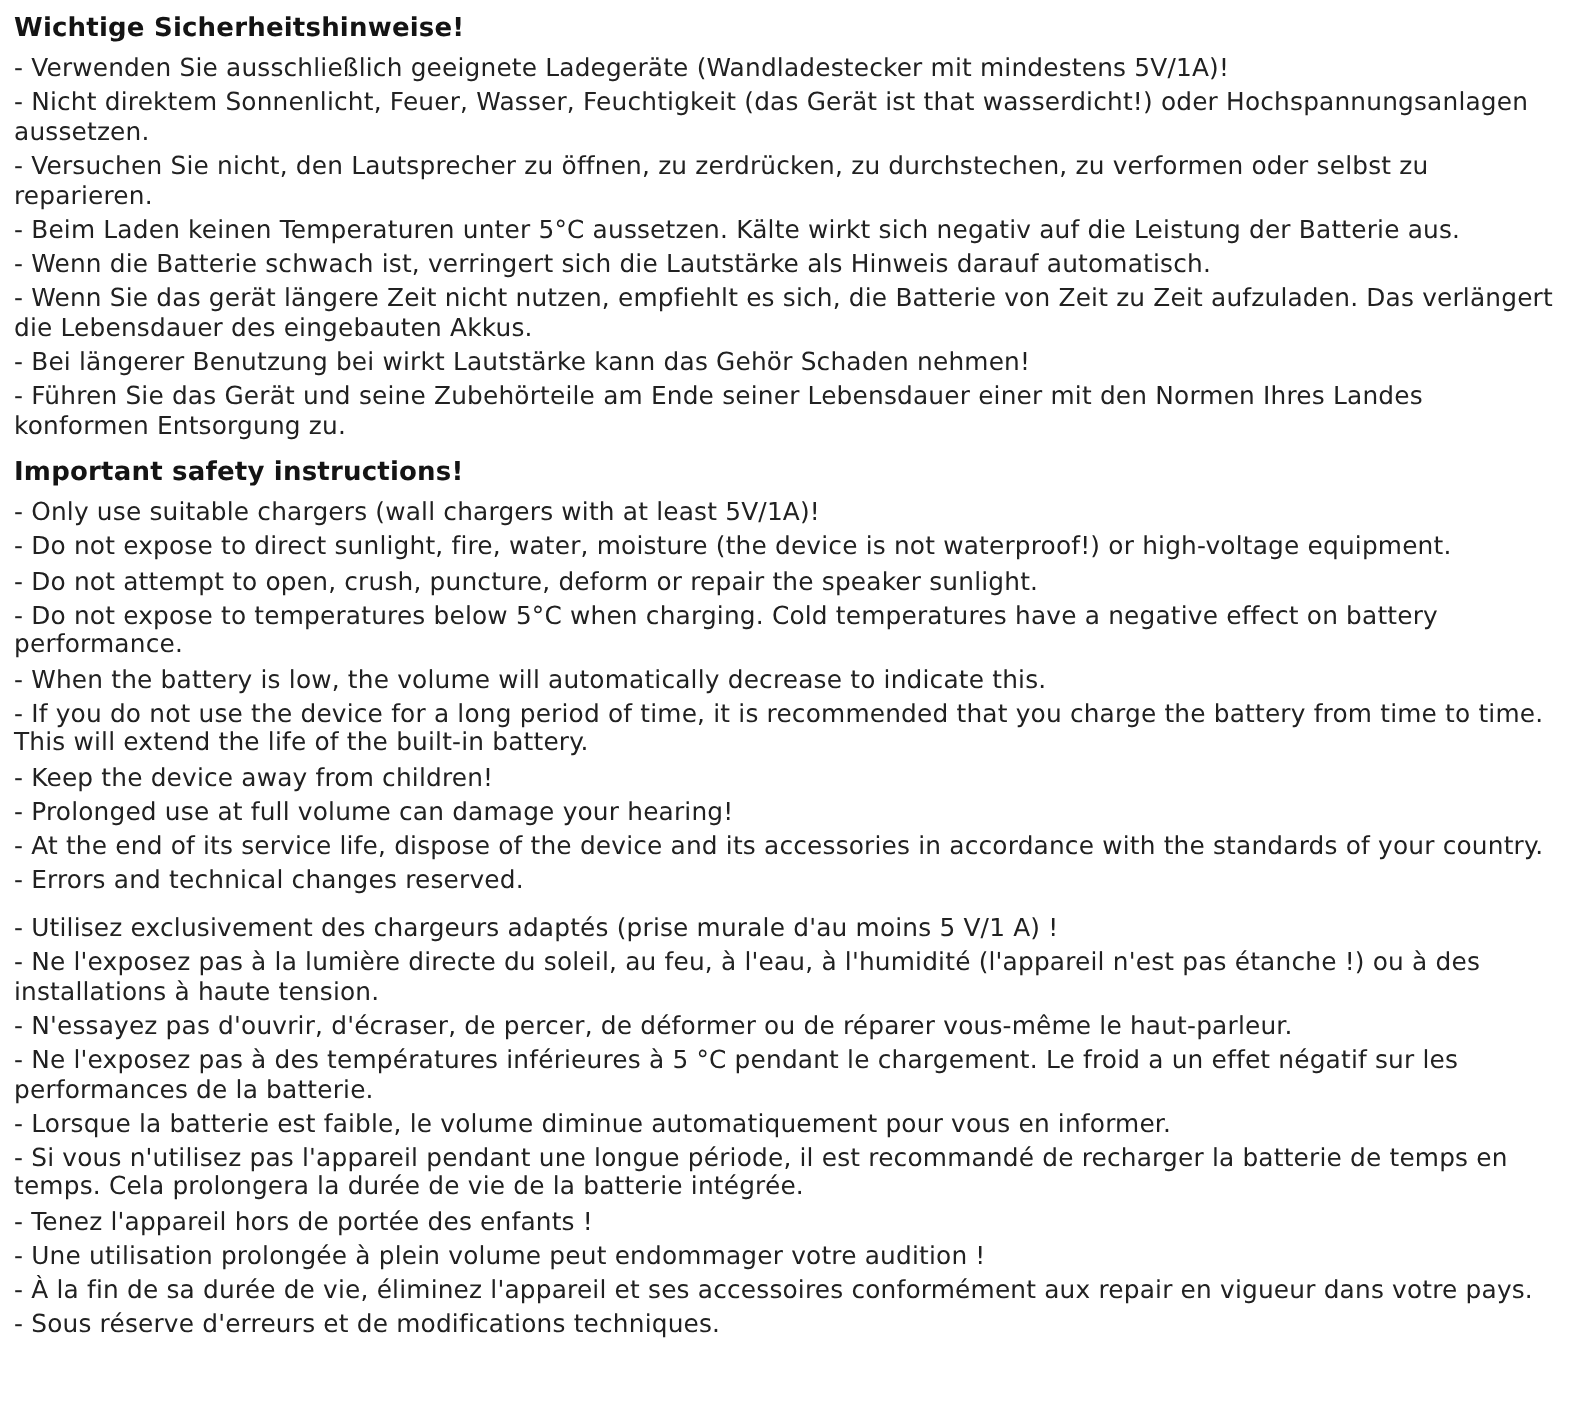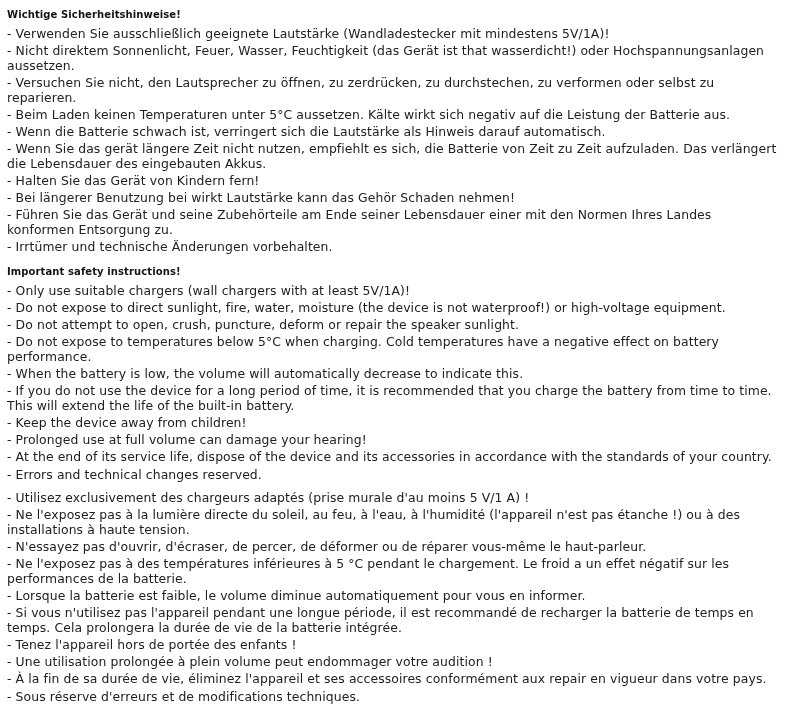--- a/index.html
+++ b/index.html
@@ -16,21 +16,21 @@
   }
   .doc {
     box-sizing: border-box;
     width: 785px;
     padding: 7px 6px 0 7px;
   }
   .section {
     margin: 0 0 9px 0;
   }
   .section-title {
-    font-size: 10px;
+    font-size: 13px;
     font-weight: bold;
     color: #141414;
     margin: 0 0 5px 0;
     line-height: 15px;
     letter-spacing: 0.1px;
   }
   .items {
     margin: 0;
   }
   .item {
@@ -41,39 +41,37 @@
     letter-spacing: 0.1px;
   }
 </style>
 </head>
 <body>
 
 <div class="doc" id="doc">
   <section class="section">
     <h2 class="section-title">Wichtige Sicherheitshinweise!</h2>
     <div class="items">
-  <p class="item">- Verwenden Sie ausschließlich geeignete Lautstärke (Wandladestecker mit mindestens 5V/1A)!</p>
+  <p class="item">- Verwenden Sie ausschließlich geeignete Ladegeräte (Wandladestecker mit mindestens 5V/1A)!</p>
 
   <p class="item">- Nicht direktem Sonnenlicht, Feuer, Wasser, Feuchtigkeit (das Gerät ist that wasserdicht!) oder Hochspannungsanlagen aussetzen.</p>
 
   <p class="item">- Versuchen Sie nicht, den Lautsprecher zu öffnen, zu zerdrücken, zu durchstechen, zu verformen oder selbst zu reparieren.</p>
 
   <p class="item">- Beim Laden keinen Temperaturen unter 5°C aussetzen. Kälte wirkt sich negativ auf die Leistung der Batterie aus.</p>
 
   <p class="item">- Wenn die Batterie schwach ist, verringert sich die Lautstärke als Hinweis darauf automatisch.</p>
 
   <p class="item">- Wenn Sie das gerät längere Zeit nicht nutzen, empfiehlt es sich, die Batterie von Zeit zu Zeit aufzuladen. Das verlängert die Lebensdauer des eingebauten Akkus.</p>
 
-  <p class="item">- Halten Sie das Gerät von Kindern fern!</p>
 
   <p class="item">- Bei längerer Benutzung bei wirkt Lautstärke kann das Gehör Schaden nehmen!</p>
 
   <p class="item">- Führen Sie das Gerät und seine Zubehörteile am Ende seiner Lebensdauer einer mit den Normen Ihres Landes konformen Entsorgung zu.</p>
 
-  <p class="item">- Irrtümer und technische Änderungen vorbehalten.</p>
 </div>
   </section>
 
   <section class="section">
     <h2 class="section-title">Important safety instructions!</h2>
     <div class="items">
   <p class="item">- Only use suitable chargers (wall chargers with at least 5V/1A)!</p>
 
   <p class="item">- Do not expose to direct sunlight, fire, water, moisture (the device is not waterproof!) or high-voltage equipment.</p>
 

